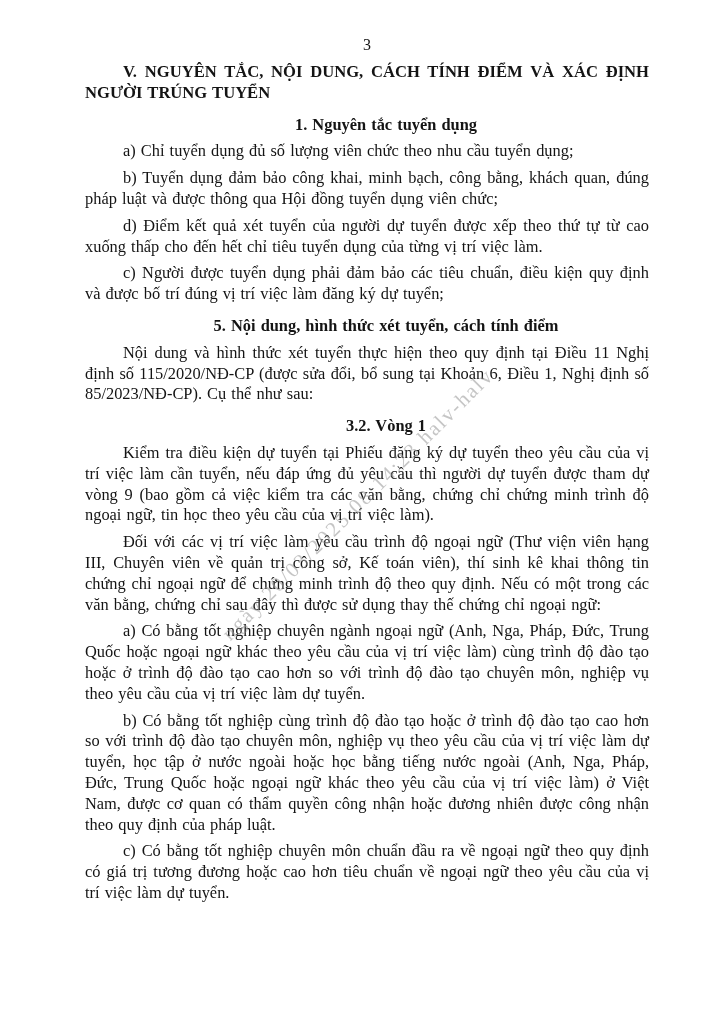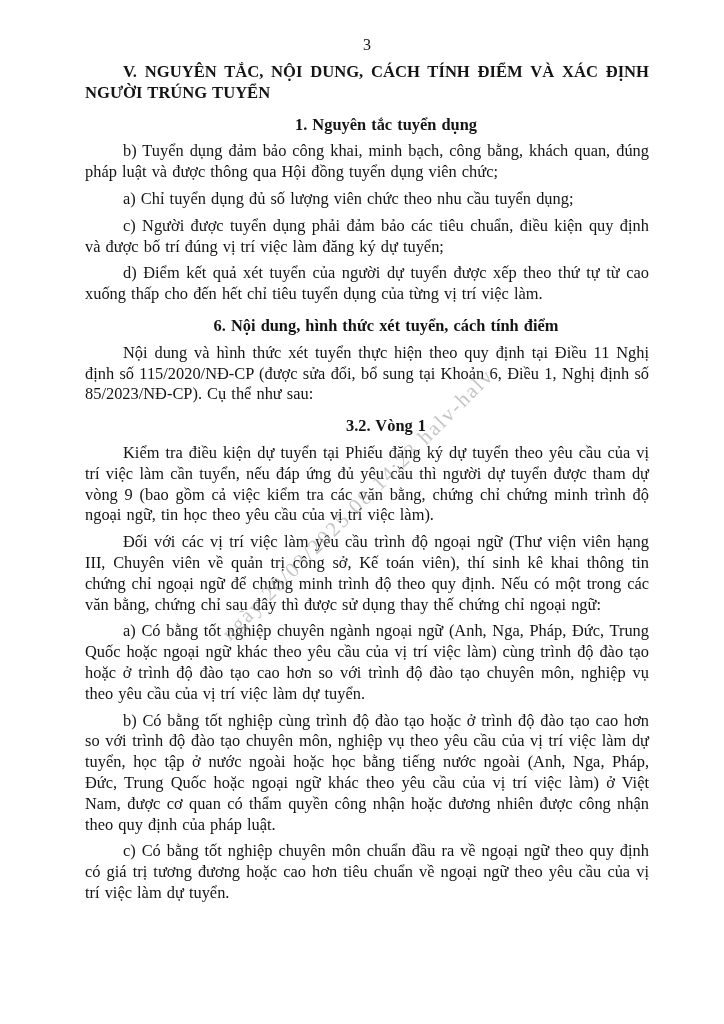--- a/index.html
+++ b/index.html
@@ -61,25 +61,25 @@
 <body>
 
 <div class="page">
   <div class="page-number">3</div>
 
   <div class="watermark">ngày 20/03/2025 08:14:23 halv-halv</div>
 
   <main class="doc">
       <p class="section-heading">V. NGUYÊN TẮC, NỘI DUNG, CÁCH TÍNH ĐIỂM VÀ XÁC ĐỊNH NGƯỜI TRÚNG TUYỂN</p>
       <p class="sub-heading">1. Nguyên tắc tuyển dụng</p>
+      <p class="body">a) Chỉ tuyển dụng đủ số lượng viên chức theo nhu cầu tuyển dụng;</p>
       <p class="body">b) Tuyển dụng đảm bảo công khai, minh bạch, công bằng, khách quan, đúng pháp luật và được thông qua Hội đồng tuyển dụng viên chức;</p>
-      <p class="body">a) Chỉ tuyển dụng đủ số lượng viên chức theo nhu cầu tuyển dụng;</p>
+      <p class="body">d) Điểm kết quả xét tuyển của người dự tuyển được xếp theo thứ tự từ cao xuống thấp cho đến hết chỉ tiêu tuyển dụng của từng vị trí việc làm.</p>
       <p class="body">c) Người được tuyển dụng phải đảm bảo các tiêu chuẩn, điều kiện quy định và được bố trí đúng vị trí việc làm đăng ký dự tuyển;</p>
-      <p class="body">d) Điểm kết quả xét tuyển của người dự tuyển được xếp theo thứ tự từ cao xuống thấp cho đến hết chỉ tiêu tuyển dụng của từng vị trí việc làm.</p>
-      <p class="sub-heading">6. Nội dung, hình thức xét tuyển, cách tính điểm</p>
+      <p class="sub-heading">5. Nội dung, hình thức xét tuyển, cách tính điểm</p>
       <p class="body">Nội dung và hình thức xét tuyển thực hiện theo quy định tại Điều 11 Nghị định số 115/2020/NĐ-CP (được sửa đổi, bổ sung tại Khoản 6, Điều 1, Nghị định số 85/2023/NĐ-CP). Cụ thể như sau:</p>
       <p class="sub-heading">3.2. Vòng 1</p>
       <p class="body">Kiểm tra điều kiện dự tuyển tại Phiếu đăng ký dự tuyển theo yêu cầu của vị trí việc làm cần tuyển, nếu đáp ứng đủ yêu cầu thì người dự tuyển được tham dự vòng 9 (bao gồm cả việc kiểm tra các văn bằng, chứng chỉ chứng minh trình độ ngoại ngữ, tin học theo yêu cầu của vị trí việc làm).</p>
       <p class="body">Đối với các vị trí việc làm yêu cầu trình độ ngoại ngữ (Thư viện viên hạng III, Chuyên viên về quản trị công sở, Kế toán viên), thí sinh kê khai thông tin chứng chỉ ngoại ngữ để chứng minh trình độ theo quy định. Nếu có một trong các văn bằng, chứng chỉ sau đây thì được sử dụng thay thế chứng chỉ ngoại ngữ:</p>
       <p class="body">a) Có bằng tốt nghiệp chuyên ngành ngoại ngữ (Anh, Nga, Pháp, Đức, Trung Quốc hoặc ngoại ngữ khác theo yêu cầu của vị trí việc làm) cùng trình độ đào tạo hoặc ở trình độ đào tạo cao hơn so với trình độ đào tạo chuyên môn, nghiệp vụ theo yêu cầu của vị trí việc làm dự tuyển.</p>
       <p class="body">b) Có bằng tốt nghiệp cùng trình độ đào tạo hoặc ở trình độ đào tạo cao hơn so với trình độ đào tạo chuyên môn, nghiệp vụ theo yêu cầu của vị trí việc làm dự tuyển, học tập ở nước ngoài hoặc học bằng tiếng nước ngoài (Anh, Nga, Pháp, Đức, Trung Quốc hoặc ngoại ngữ khác theo yêu cầu của vị trí việc làm) ở Việt Nam, được cơ quan có thẩm quyền công nhận hoặc đương nhiên được công nhận theo quy định của pháp luật.</p>
       <p class="body">c) Có bằng tốt nghiệp chuyên môn chuẩn đầu ra về ngoại ngữ theo quy định có giá trị tương đương hoặc cao hơn tiêu chuẩn về ngoại ngữ theo yêu cầu của vị trí việc làm dự tuyển.</p>
     </main>
 </div>
 

